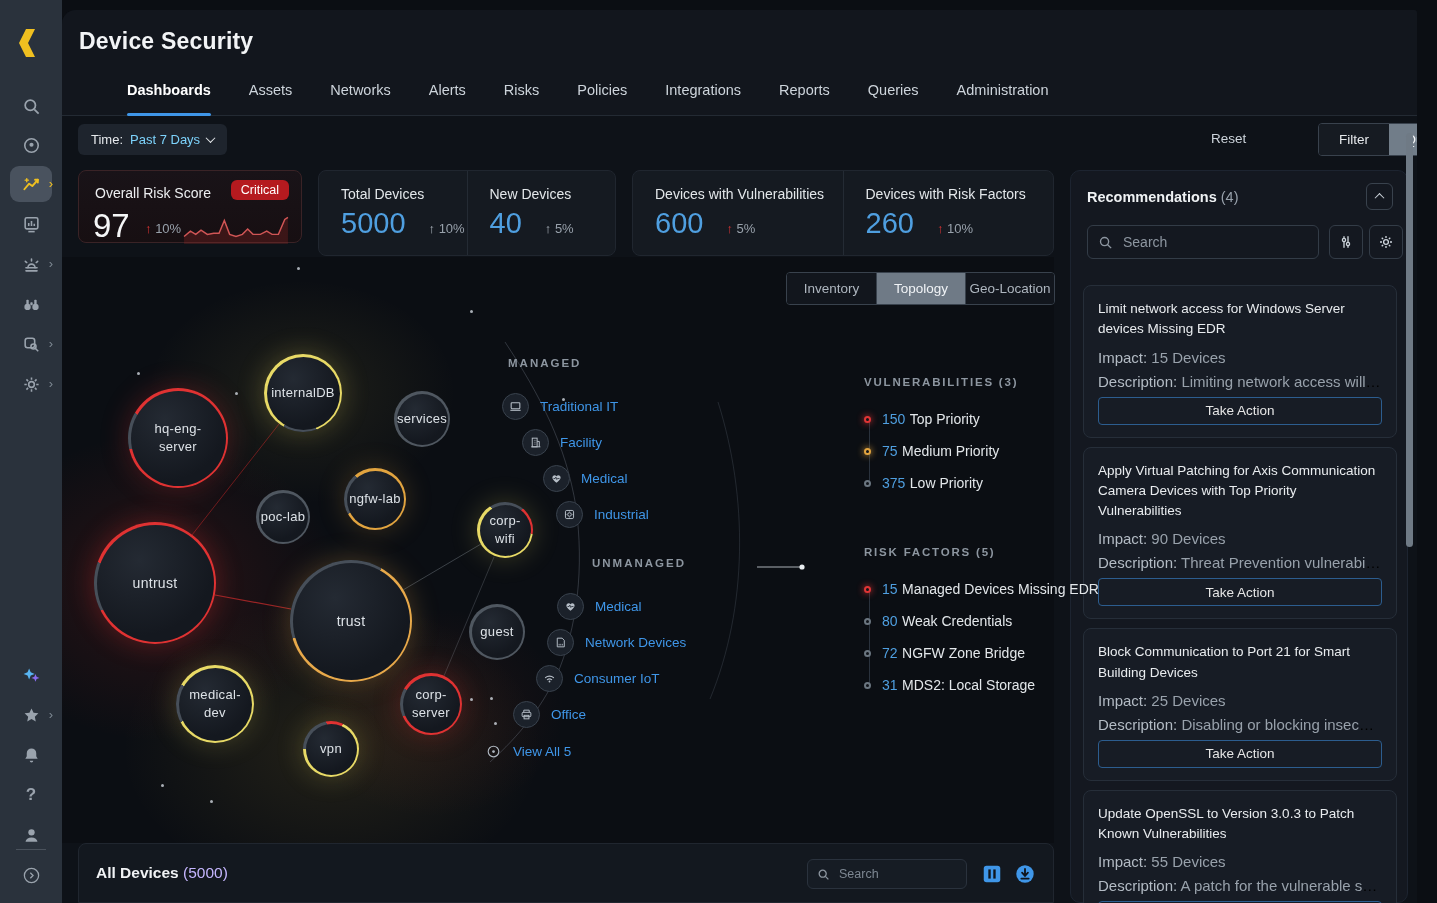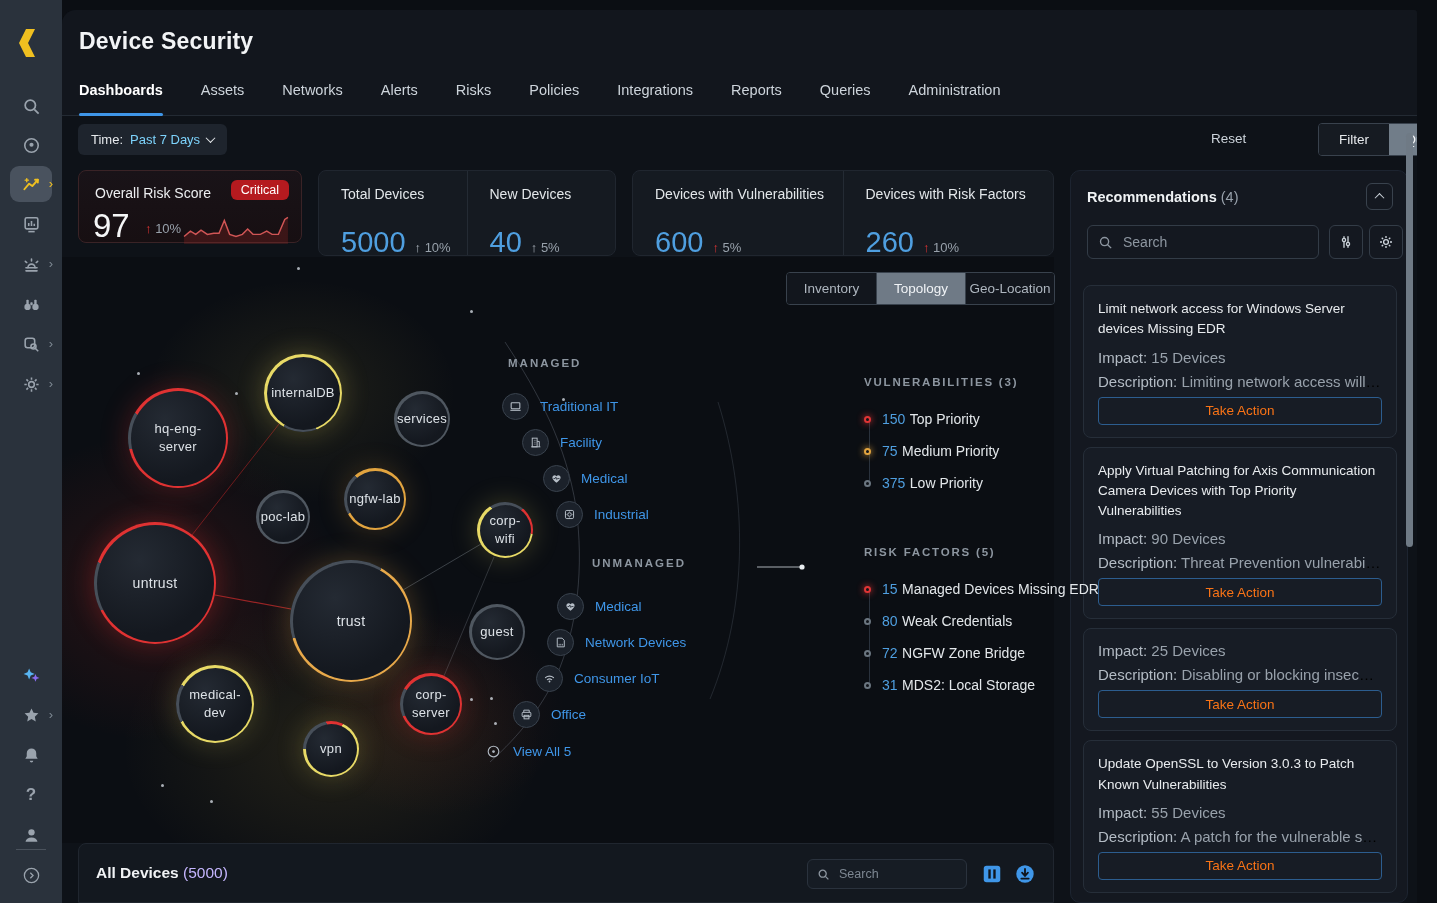--- a/index.html
+++ b/index.html
@@ -16,21 +16,21 @@
   .side-item.active .sub-chev{color:#f0c020;}
   .side-divider{position:absolute;left:16px;top:849px;width:30px;height:1px;background:#4a525c;}
   .help-glyph{font-size:17px;font-weight:700;color:#9aa3ad;}
 
   
   .panel{position:absolute;left:62px;top:10px;width:1355px;height:893px;background:#0e1218;border-radius:14px 3px 0 0;overflow:hidden;}
   .panel-header{position:absolute;left:0;top:0;width:100%;height:106px;background:#12161d;border-bottom:1px solid #232a33;}
   .page-title{position:absolute;left:17px;top:18px;font-size:23px;font-weight:600;color:#f2f4f6;letter-spacing:.2px;}
   .tabbar{position:absolute;left:17px;top:69px;display:flex;gap:38px;height:37px;}
   .tab{position:relative;font-size:14.5px;color:#cdd4db;cursor:pointer;padding-top:3px;}
-  .tab.active{color:#ffffff;font-weight:600;}
+  .tab.active{color:#ffffff;font-weight:600;margin-left:48px;}
   .tab.active::after{content:"";position:absolute;left:0;right:0;bottom:0;height:3px;background:#3f96e8;border-radius:2px;}
 
   
   .time-chip{position:absolute;left:16px;top:114px;height:31px;background:#1e242d;border-radius:6px;display:flex;align-items:center;gap:7px;padding:0 13px;font-size:13px;color:#e6e9ec;cursor:pointer;}
   .time-chip .val{color:#7dd3fc;}
   .chv{display:inline-block;width:7px;height:7px;border-right:1.8px solid currentColor;border-bottom:1.8px solid currentColor;}
   .chv.down{transform:rotate(45deg) translate(-1px,-1px);}
   .chv.up{transform:rotate(-135deg) translate(-1px,-1px);}
   .reset-btn{position:absolute;left:1149px;top:121px;font-size:13.5px;color:#cdd4db;cursor:pointer;}
   .btn-group{position:absolute;left:1208px;top:113px;display:flex;border:1px solid #39424d;border-radius:4px;overflow:hidden;margin-left:48px;}
@@ -44,21 +44,21 @@
   .badge-critical{position:absolute;right:12px;top:9px;background:#b51a1f;color:#fff;font-size:12.5px;padding:3px 10px;border-radius:6px;}
   .risk-value{position:absolute;left:14px;top:36px;font-size:33px;color:#f5f6f7;font-weight:500;}
   .risk-delta{position:absolute;left:66px;top:50px;font-size:13px;color:#98a1ab;}
   .risk-delta .arr{color:#e03535;font-weight:700;}
   .spark{position:absolute;right:12px;top:40px;width:106px;height:34px;}
   .kpi2{left:256px;top:160px;width:298px;height:86px;display:flex;}
   .kpi3{left:570px;top:160px;width:422px;height:86px;display:flex;}
   .kpi-half{flex:1;position:relative;padding:15px 0 0 22px;}
   .kpi-half + .kpi-half{border-left:1px solid #242b34;}
   .kpi-label{font-size:14px;color:#e3e7ea;}
-  .kpi-row{display:flex;align-items:baseline;gap:9px;margin-top:24px;}
+  .kpi-row{display:flex;align-items:baseline;gap:23px;margin-top:5px;}
   .kpi-value{font-size:29px;color:#4f9fe0;font-weight:500;}
   .kpi-delta{font-size:13px;color:#98a1ab;}
   .kpi-delta .arr{font-weight:700;}
   .arr.gray{color:#aeb6bf;} .arr.red{color:#e03535;}
 
   
   .view-toggle{position:absolute;left:724px;top:262px;display:flex;border:1px solid #39424d;border-radius:4px;overflow:hidden;z-index:4;}
   .vt-opt{width:89px;height:31px;display:flex;align-items:center;justify-content:center;font-size:13.5px;color:#aeb6bf;background:#12161d;cursor:pointer;}
   .vt-opt + .vt-opt{border-left:1px solid #39424d;}
   .vt-opt.sel{background:#6f7a86;color:#f0f3f6;}
@@ -104,21 +104,21 @@
   .rec-search input{flex:1;background:transparent;border:none;outline:none;color:#dfe3e7;font-size:14px;min-width:0;}
   .rec-search input::placeholder{color:#8d96a0;}
   .ico-btn{position:absolute;top:54px;width:34px;height:34px;border:1px solid #333c47;border-radius:6px;display:flex;align-items:center;justify-content:center;color:#cdd4db;cursor:pointer;}
   .ico-btn svg{width:16px;height:16px;}
   .rec-cards{position:absolute;left:12px;top:114px;width:314px;display:flex;flex-direction:column;gap:9px;}
   .rec-card{background:#171c25;border:1px solid #262e39;border-radius:8px;padding:13px 14px 12px;}
   .rec-title{font-size:13.5px;color:#e9ecef;line-height:1.5;margin:0 0 9px;}
   .rec-meta{font-size:15px;margin:0 0 7px;white-space:nowrap;overflow:hidden;text-overflow:ellipsis;}
   .rec-meta .k{color:#b3bbc4;}
   .rec-meta .v{color:#98a1ab;}
-  .rec-action{width:100%;height:28px;background:transparent;border:1px solid #2c5d8f;border-radius:4px;color:#f97316;font-size:13.5px;cursor:pointer;}
+  .rec-action{width:100%;height:28px;background:transparent;border:1px solid #2c5d8f;border-radius:4px;color:#e5e5e5;font-size:13.5px;cursor:pointer;}
   .scroll-thumb{position:absolute;left:1344px;top:123px;width:7px;height:414px;border-radius:4px;background:#6f7a85;cursor:pointer;}
 
   
   .devices-bar{position:absolute;left:16px;top:833px;width:976px;height:60px;background:#13181f;border:1px solid #20262f;border-radius:8px 8px 0 0;}
   .devices-title{position:absolute;left:17px;top:20px;font-size:15.5px;font-weight:700;color:#f0f2f4;}
   .devices-title .cnt{color:#c4b5fd;font-weight:400;}
   .dev-search{position:absolute;left:728px;top:15px;width:160px;height:30px;background:#161c24;border:1px solid #2a323d;border-radius:6px;display:flex;align-items:center;gap:7px;padding:0 9px;color:#8d96a0;}
   .dev-search svg{width:13px;height:13px;flex:none;}
   .dev-search input{flex:1;background:transparent;border:none;outline:none;color:#dfe3e7;font-size:12.5px;min-width:0;}
   .dev-search input::placeholder{color:#7d8792;}
@@ -359,21 +359,21 @@
       </div>
       <div class="ico-btn" style="left:298px">
         <svg viewBox="0 0 24 24" fill="none" stroke="currentColor" stroke-width="2">
             <circle cx="12" cy="12" r="3.6"></circle>
             <path d="M12 3v3M12 18v3M3 12h3M18 12h3M5.6 5.6l2.1 2.1M16.3 16.3l2.1 2.1M18.4 5.6l-2.1 2.1M7.7 16.3l-2.1 2.1"></path>
           </svg>
       </div>
       <div class="rec-cards" id="rec-cards">
           <div class="rec-card"><p class="rec-title">Limit network access for Windows Server devices Missing EDR</p><p class="rec-meta"><span class="k">Impact:</span> <span class="v">15 Devices</span></p><p class="rec-meta"><span class="k">Description:</span> <span class="v">Limiting network access will reduce the a...</span></p><button class="rec-action">Take Action</button></div>
           <div class="rec-card"><p class="rec-title">Apply Virtual Patching for Axis Communication Camera Devices with Top Priority Vulnerabilities</p><p class="rec-meta"><span class="k">Impact:</span> <span class="v">90 Devices</span></p><p class="rec-meta"><span class="k">Description:</span> <span class="v">Threat Prevention vulnerability protectio...</span></p><button class="rec-action">Take Action</button></div>
-          <div class="rec-card"><p class="rec-meta"><span class="k">Impact:</span> <span class="v">25 Devices</span></p><p class="rec-meta"><span class="k">Description:</span> <span class="v">Disabling or blocking insecure ports can...</span></p><button class="rec-action">Take Action</button></div>
+          <div class="rec-card"><p class="rec-title">Block Communication to Port 21 for Smart Building Devices</p><p class="rec-meta"><span class="k">Impact:</span> <span class="v">25 Devices</span></p><p class="rec-meta"><span class="k">Description:</span> <span class="v">Disabling or blocking insecure ports can...</span></p><button class="rec-action">Take Action</button></div>
           <div class="rec-card"><p class="rec-title">Update OpenSSL to Version 3.0.3 to Patch Known Vulnerabilities</p><p class="rec-meta"><span class="k">Impact:</span> <span class="v">55 Devices</span></p><p class="rec-meta"><span class="k">Description:</span> <span class="v">A patch for the vulnerable software versi...</span></p><button class="rec-action">Take Action</button></div>
         </div>
     </div>
     <div class="scroll-thumb"></div>
 
     <div class="chart" id="chart">
       <svg class="lines-svg">
         <path d="M 443 85 C 478 138, 504 188, 514 250 C 522 310, 516 370, 494 420 C 478 452, 458 478, 428 505" fill="none" stroke="rgba(120,130,142,0.35)" stroke-width="1"></path>
         <path d="M 656 145 C 686 240, 686 350, 648 442" fill="none" stroke="rgba(90,100,112,0.3)" stroke-width="1"></path>
         <line x1="217" y1="167" x2="130" y2="278" stroke="rgba(200,40,40,0.5)" stroke-width="1"></line>

